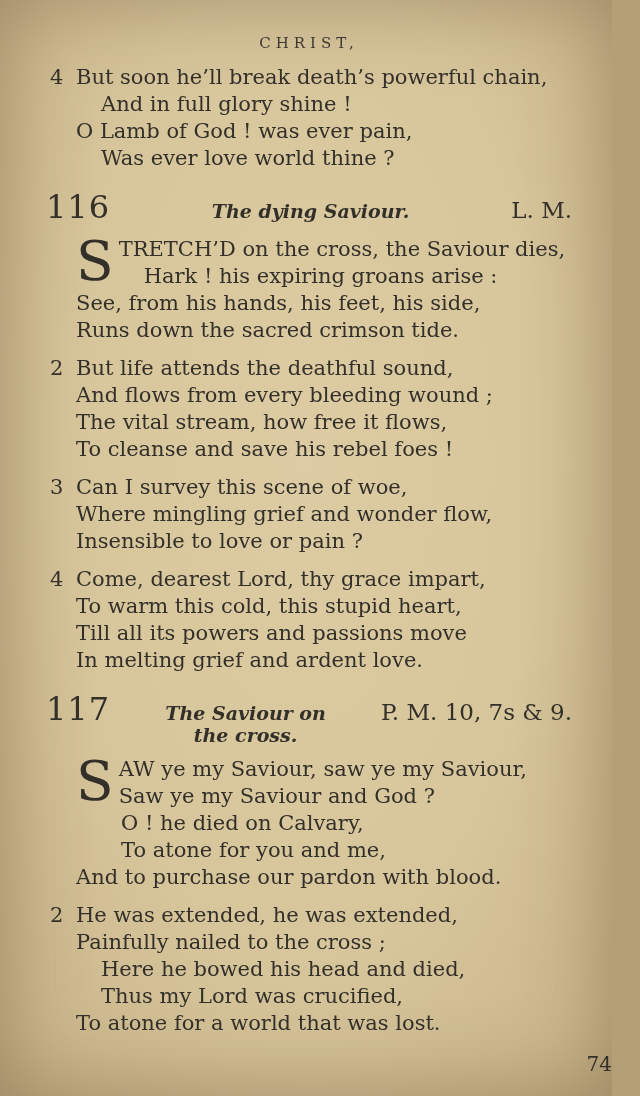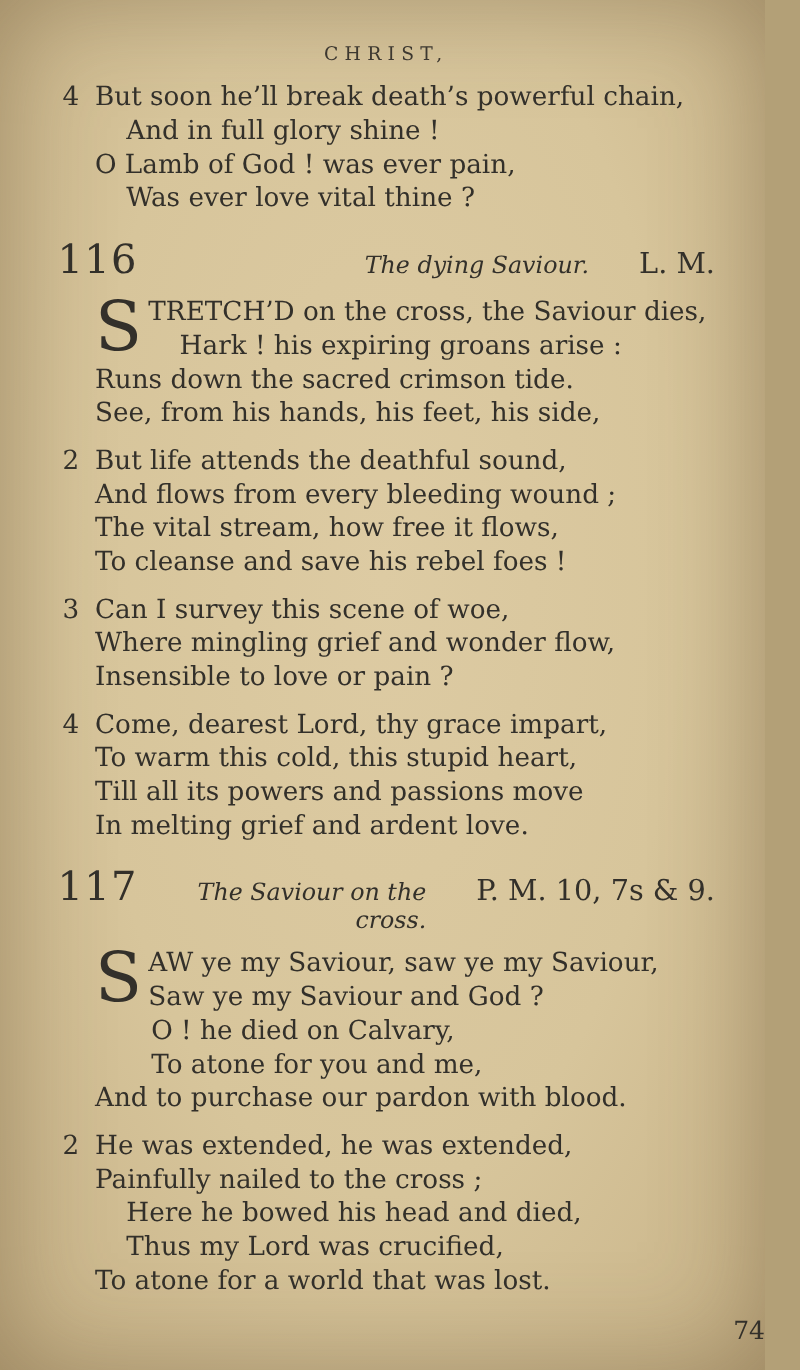--- a/index.html
+++ b/index.html
@@ -46,23 +46,23 @@
   }
   .hymn-heading {
     display: flex;
     align-items: baseline;
     margin: 16px 0 10px;
     gap: 40px;
   }
   .hymn-number { font-size: 32px; letter-spacing: 1px; }
   .hymn-title {
     flex: 1;
-    text-align: right;
+    text-align: center;
     font-style: italic;
-    font-weight: normal;
+    font-weight: bold;
     font-size: 19px;
   }
   .hymn-meter { font-size: 23px; white-space: nowrap; }
   .page-number {
     position: absolute;
     bottom: 20px; left: 0;
     width: 100%;
     text-align: right;
     font-size: 20px;
   }
@@ -73,37 +73,37 @@
 <div class="page">
 
   <div class="running-header">CHRIST,</div>
 
   <div id="continuation-container">
       <div class="stanza">
         <span class="stanza-number">4</span>
         <div class="line">But soon he’ll break death’s powerful chain,</div>
         <div class="line i1">And in full glory shine !</div>
         <div class="line">O Lamb of God ! was ever pain,</div>
-        <div class="line i1">Was ever love vital thine ?</div>
+        <div class="line i1">Was ever love world thine ?</div>
       </div>
     </div>
 
   <section>
     <div class="hymn-heading">
       <span class="hymn-number">116</span>
       <span class="hymn-title">The dying Saviour.</span>
       <span class="hymn-meter">L. M.</span>
     </div>
     <div class="stanzas">
         <div class="stanza">
           <span class="dropcap">S</span>
           <div class="line">TRETCH’D on the cross, the Saviour dies,</div>
           <div class="line i1">Hark ! his expiring groans arise :</div>
+          <div class="line">See, from his hands, his feet, his side,</div>
           <div class="line">Runs down the sacred crimson tide.</div>
-          <div class="line">See, from his hands, his feet, his side,</div>
         </div>
         <div class="stanza">
           <span class="stanza-number">2</span>
           <div class="line">But life attends the deathful sound,</div>
           <div class="line">And flows from every bleeding wound ;</div>
           <div class="line">The vital stream, how free it flows,</div>
           <div class="line">To cleanse and save his rebel foes !</div>
         </div>
         <div class="stanza">
           <span class="stanza-number">3</span>

